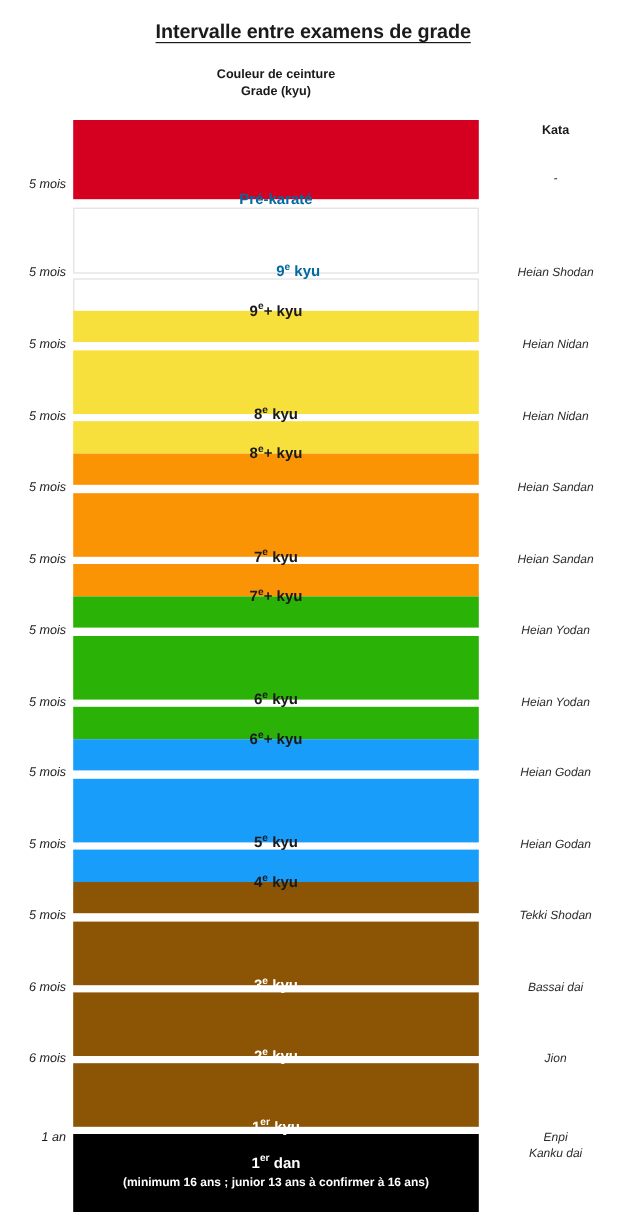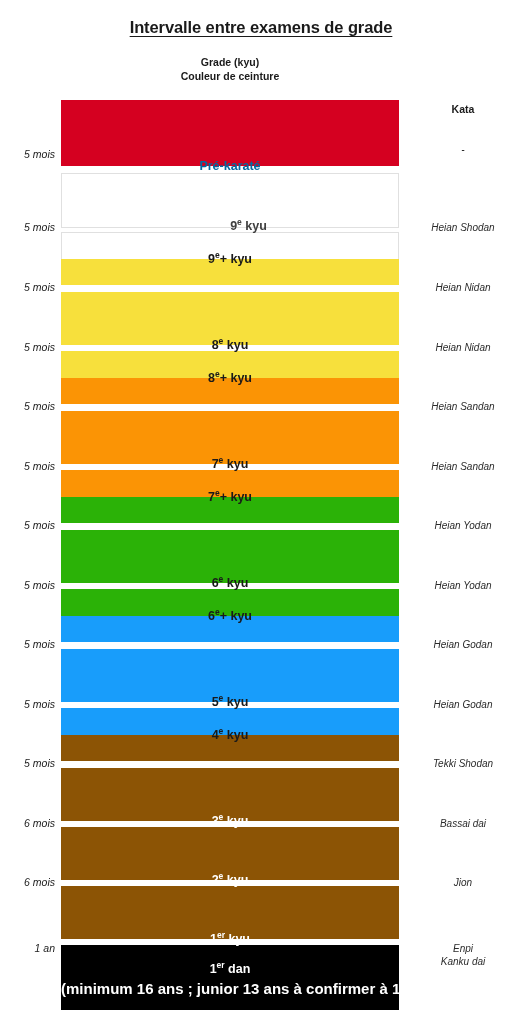--- a/index.html
+++ b/index.html
@@ -70,21 +70,21 @@
   }
   .bar .bar-label sup{
     font-size:0.68em;
     vertical-align:super;
     line-height:0;
   }
   .bar .bar-sub{
     position:absolute;
     left:0; right:0;
     text-align:center;
-    font-size:15px;
+    font-size:10px;
     font-weight:bold;
     white-space:nowrap;
     line-height:1;
     z-index:3;
   }
 
   
   .interval{
     position:absolute;
     left:0; width:55px;
@@ -105,34 +105,34 @@
     line-height:13px;
     white-space:nowrap;
   }
 </style>
 </head>
 <body>
 
 <div class="page-title">Intervalle entre examens de grade</div>
 
 <div class="col-head-center">
+  <div>Couleur de ceinture</div>
   <div>Grade (kyu)</div>
-  <div>Couleur de ceinture</div>
 </div>
 
 <div class="col-head-right">Kata</div>
 
 <div id="chart">
     <div class="bar" style="top: 100px; height: 66px;">
       <div class="half top" style="height: 66px; background: rgb(213, 0, 32);"></div>
       <div class="bar-label" style="color: #0369a1; top: 60px;">Pré-karaté</div>
     </div>
     <div class="bar" style="top: 173px; height: 53px;">
       <div class="half top" style="height: 53px; background: rgb(255, 255, 255); border: 1px solid rgb(224, 224, 224);"></div>
-      <div class="bar-label" style="color: #404040; top: 47px; margin-left: 37px;">9<sup>e</sup> kyu</div>
+      <div class="bar-label" style="color: #0369a1; top: 47px; margin-left: 37px;">9<sup>e</sup> kyu</div>
     </div>
     <div class="bar" style="top: 232px; height: 53px;">
       <div class="half top" style="height: 27px; background: rgb(255, 255, 255); border: 1px solid rgb(224, 224, 224);"></div>
       <div class="half bottom" style="height: 26px; background: rgb(247, 224, 60);"></div>
       <div class="bar-label" style="color: rgb(26, 26, 26); top: 21px;">9<sup>e</sup>+ kyu</div>
     </div>
     <div class="bar" style="top: 292px; height: 53px;">
       <div class="half top" style="height: 53px; background: rgb(247, 224, 60);"></div>
       <div class="bar-label" style="color: rgb(26, 26, 26); top: 47px;">8<sup>e</sup> kyu</div>
     </div>

